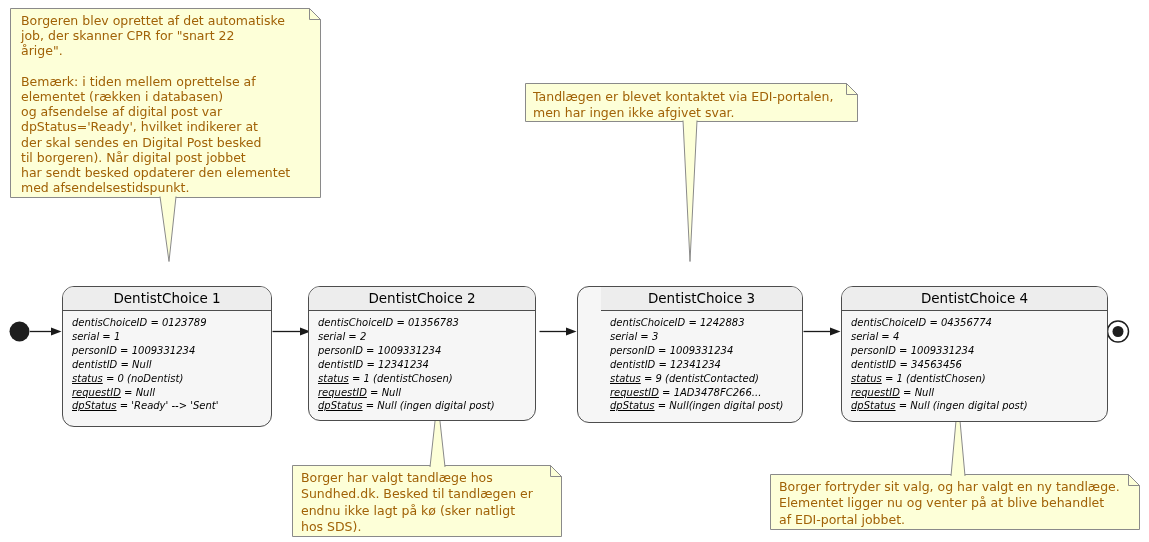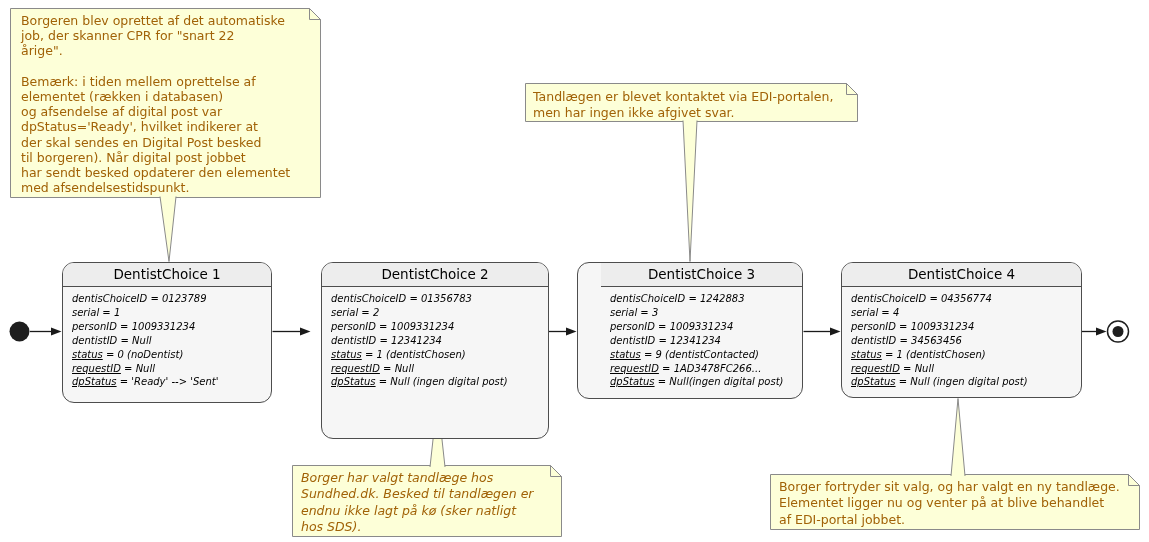--- a/index.html
+++ b/index.html
@@ -31,51 +31,52 @@
   svg .final-outer  { fill: #ffffff; stroke: #1E1E1E; stroke-width: 1.5; }
   svg .final-inner  { fill: #1E1E1E; stroke: none; }
 
   .note-text {
     position: absolute; z-index: 2;
     font-size: 12.5px; line-height: 16.4px;
     white-space: pre; color: #a16207;
   }
   #note1-text { left: 21px; top: 13px; line-height: 15.2px; }
   #note2-text { left: 533px; top: 89px; }
-  #note3-text { left: 301px; top: 470px; font-style: italic; }
+  #note3-text { left: 301px; top: 470px; }
   #note4-text { left: 779px; top: 479px; }
 
   .state {
     position: absolute; z-index: 2;
     box-sizing: border-box;
     background: var(--state-body-fill);
     border: 1px solid var(--state-border);
     border-radius: 12px;
     overflow: hidden;
+    margin-top: 24px;
   }
   .state-title {
     height: 23px; line-height: 23px;
     text-align: center;
     font-size: 13.5px;
     background: var(--state-header-fill);
     border-bottom: 1px solid var(--state-border);
   }
   .state-attrs {
     padding: 5px 9px 0 9px;
     font-size: 10px;
     line-height: 13.9px;
     white-space: nowrap;
     font-style: italic;
   }
   .state-attrs .u { text-decoration: underline; }
 
   #state1 { left: 62px;  top: 262px; width: 210px; height: 141px; }
-  #state2 { left: 321px; top: 262px; width: 228px; height: 177px; }
+  #state2 { left: 308px; top: 262px; width: 228px; height: 135px; }
   #state3 { left: 577px; top: 262px; width: 226px; height: 137px; padding-left: 23px; }
-  #state4 { left: 841px; top: 262px; width: 241px; height: 136px; }
+  #state4 { left: 841px; top: 262px; width: 267px; height: 136px; }
 </style>
 </head>
 <body>
 
 <div id="canvas">
 
   <svg id="shapes" width="1149" height="542" viewBox="0 0 1149 542">
 
     <path class="note-shape" d="M10.5,8.5 H309.5 L320.5,19.5 V197.5 H10.5 Z"></path>
     <path class="note-fold" d="M309.5,8.5 V19.5 H320.5 Z"></path>

